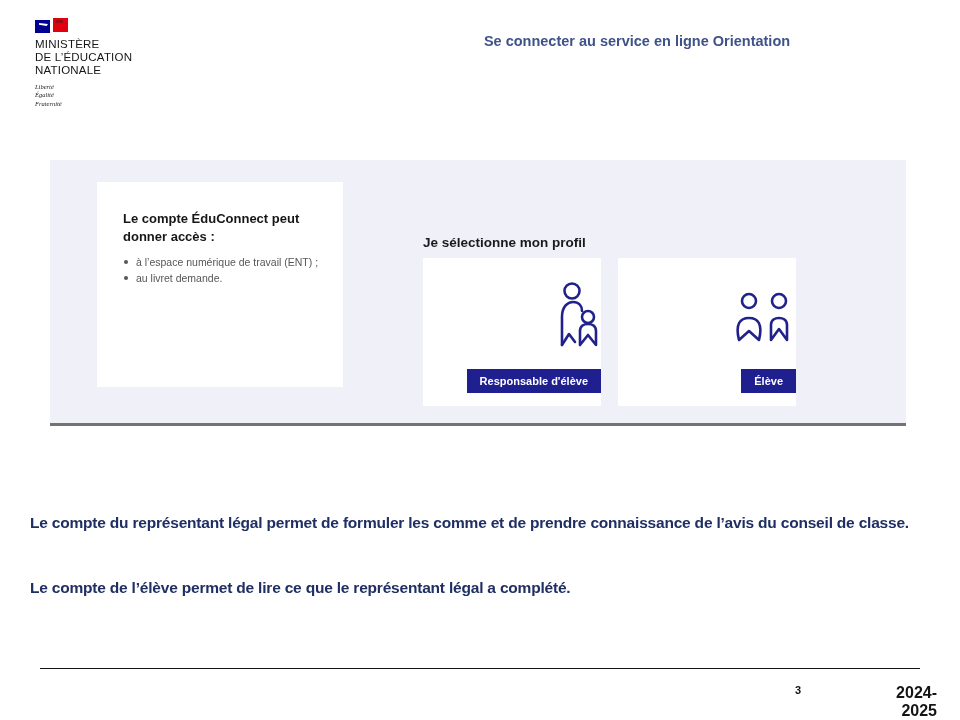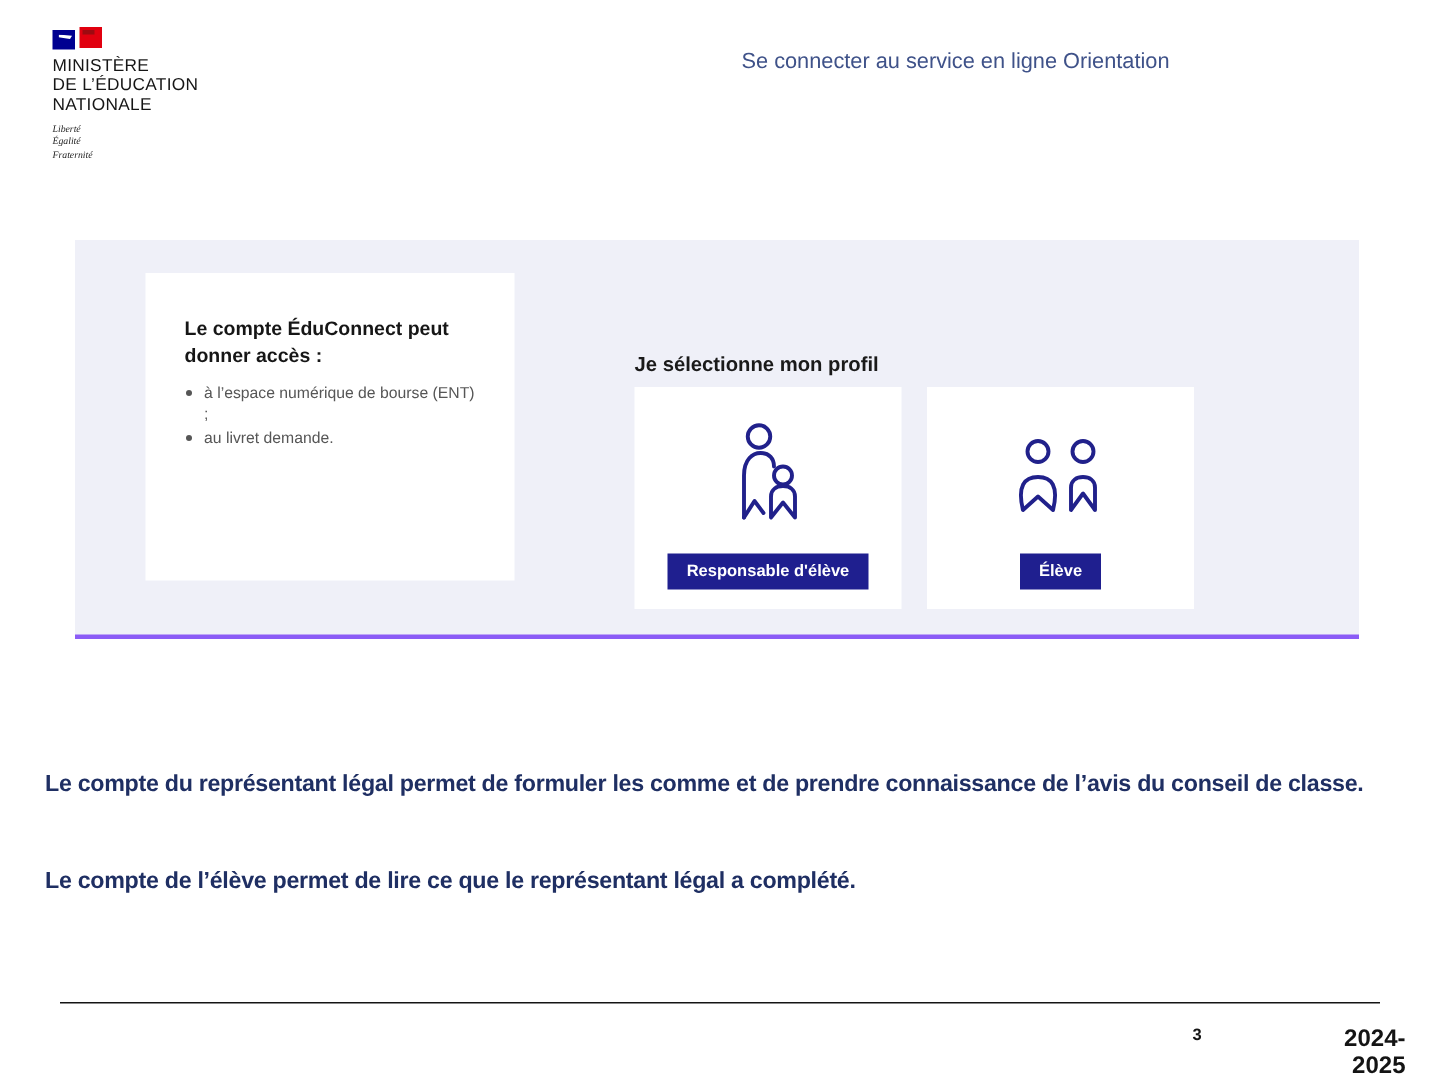--- a/index.html
+++ b/index.html
@@ -34,27 +34,27 @@
     line-height: 1.13; letter-spacing: 0.2px;
   }
   .motto {
     margin-top: 6px;
     font-family: "Liberation Serif", serif;
     font-style: italic; font-size: 6.5px; color: #222222; line-height: 1.3;
   }
 
   .slide-title {
     position: absolute; left: 317px; top: 33px; width: 640px;
-    text-align: center; font-size: 14.5px; font-weight: normal; color: #3f5289;
+    text-align: center; font-size: 14.5px; font-weight: bold; color: #3f5289;
   }
 
   
   .panel {
     position: absolute; left: 50px; top: 160px; width: 856px; height: 266px;
-    background: #eff0f8; border-bottom: 3px solid #8b5cf6;
+    background: #eff0f8; border-bottom: 3px solid #737373;
   }
 
   .info-card {
     position: absolute; left: 47px; top: 22px; width: 246px; height: 205px;
     background: #ffffff; padding: 28px 24px 0 26px;
   }
   .info-card h3 {
     font-size: 13px; font-weight: bold; color: #161616; line-height: 1.35;
     margin-bottom: 10px; width: 185px;
   }
@@ -68,21 +68,21 @@
     width: 4px; height: 4px; border-radius: 50%; background: #565656;
   }
 
   .profile-heading {
     position: absolute; left: 373px; top: 75px;
     font-size: 13.5px; font-weight: bold; color: #1a1a1a;
   }
 
   .profile-card {
     position: absolute; top: 98px; width: 178px; height: 148px;
-    background: #ffffff; display: flex; flex-direction: column; align-items: center;
+    background: #ffffff; display: flex; flex-direction: column; align-items: flex-end;
   }
   .profile-card.first { left: 373px; }
   .profile-card.second { left: 568px; }
   .profile-icon { flex: 1; display: flex; align-items: center; justify-content: center; padding-top: 8px; }
   .profile-btn {
     margin-bottom: 13px;
     background: #1f1f8f; color: #ffffff;
     border: none; font-family: "Liberation Sans", sans-serif;
     font-size: 11px; font-weight: bold;
     padding: 6px 13px; cursor: pointer; white-space: nowrap;
@@ -135,21 +135,21 @@
     </div>
   </div>
 
   <div class="slide-title">Se connecter au service en ligne Orientation</div>
 
   <div class="panel">
 
     <div class="info-card">
       <h3>Le compte ÉduConnect peut donner accès :</h3>
       <ul>
-        <li>à l’espace numérique de bourse (ENT) ;</li>
+        <li>à l’espace numérique de travail (ENT) ;</li>
         <li>au livret demande.</li>
       </ul>
     </div>
 
     <div class="profile-heading">Je sélectionne mon profil</div>
 
     <div class="profile-card first">
       <div class="profile-icon">
         <svg class="person-icon" width="46" height="74" viewBox="0 0 46 74" fill="none">
           <circle cx="17" cy="10" r="7.5" stroke="#21218b" stroke-width="2.6"></circle>

